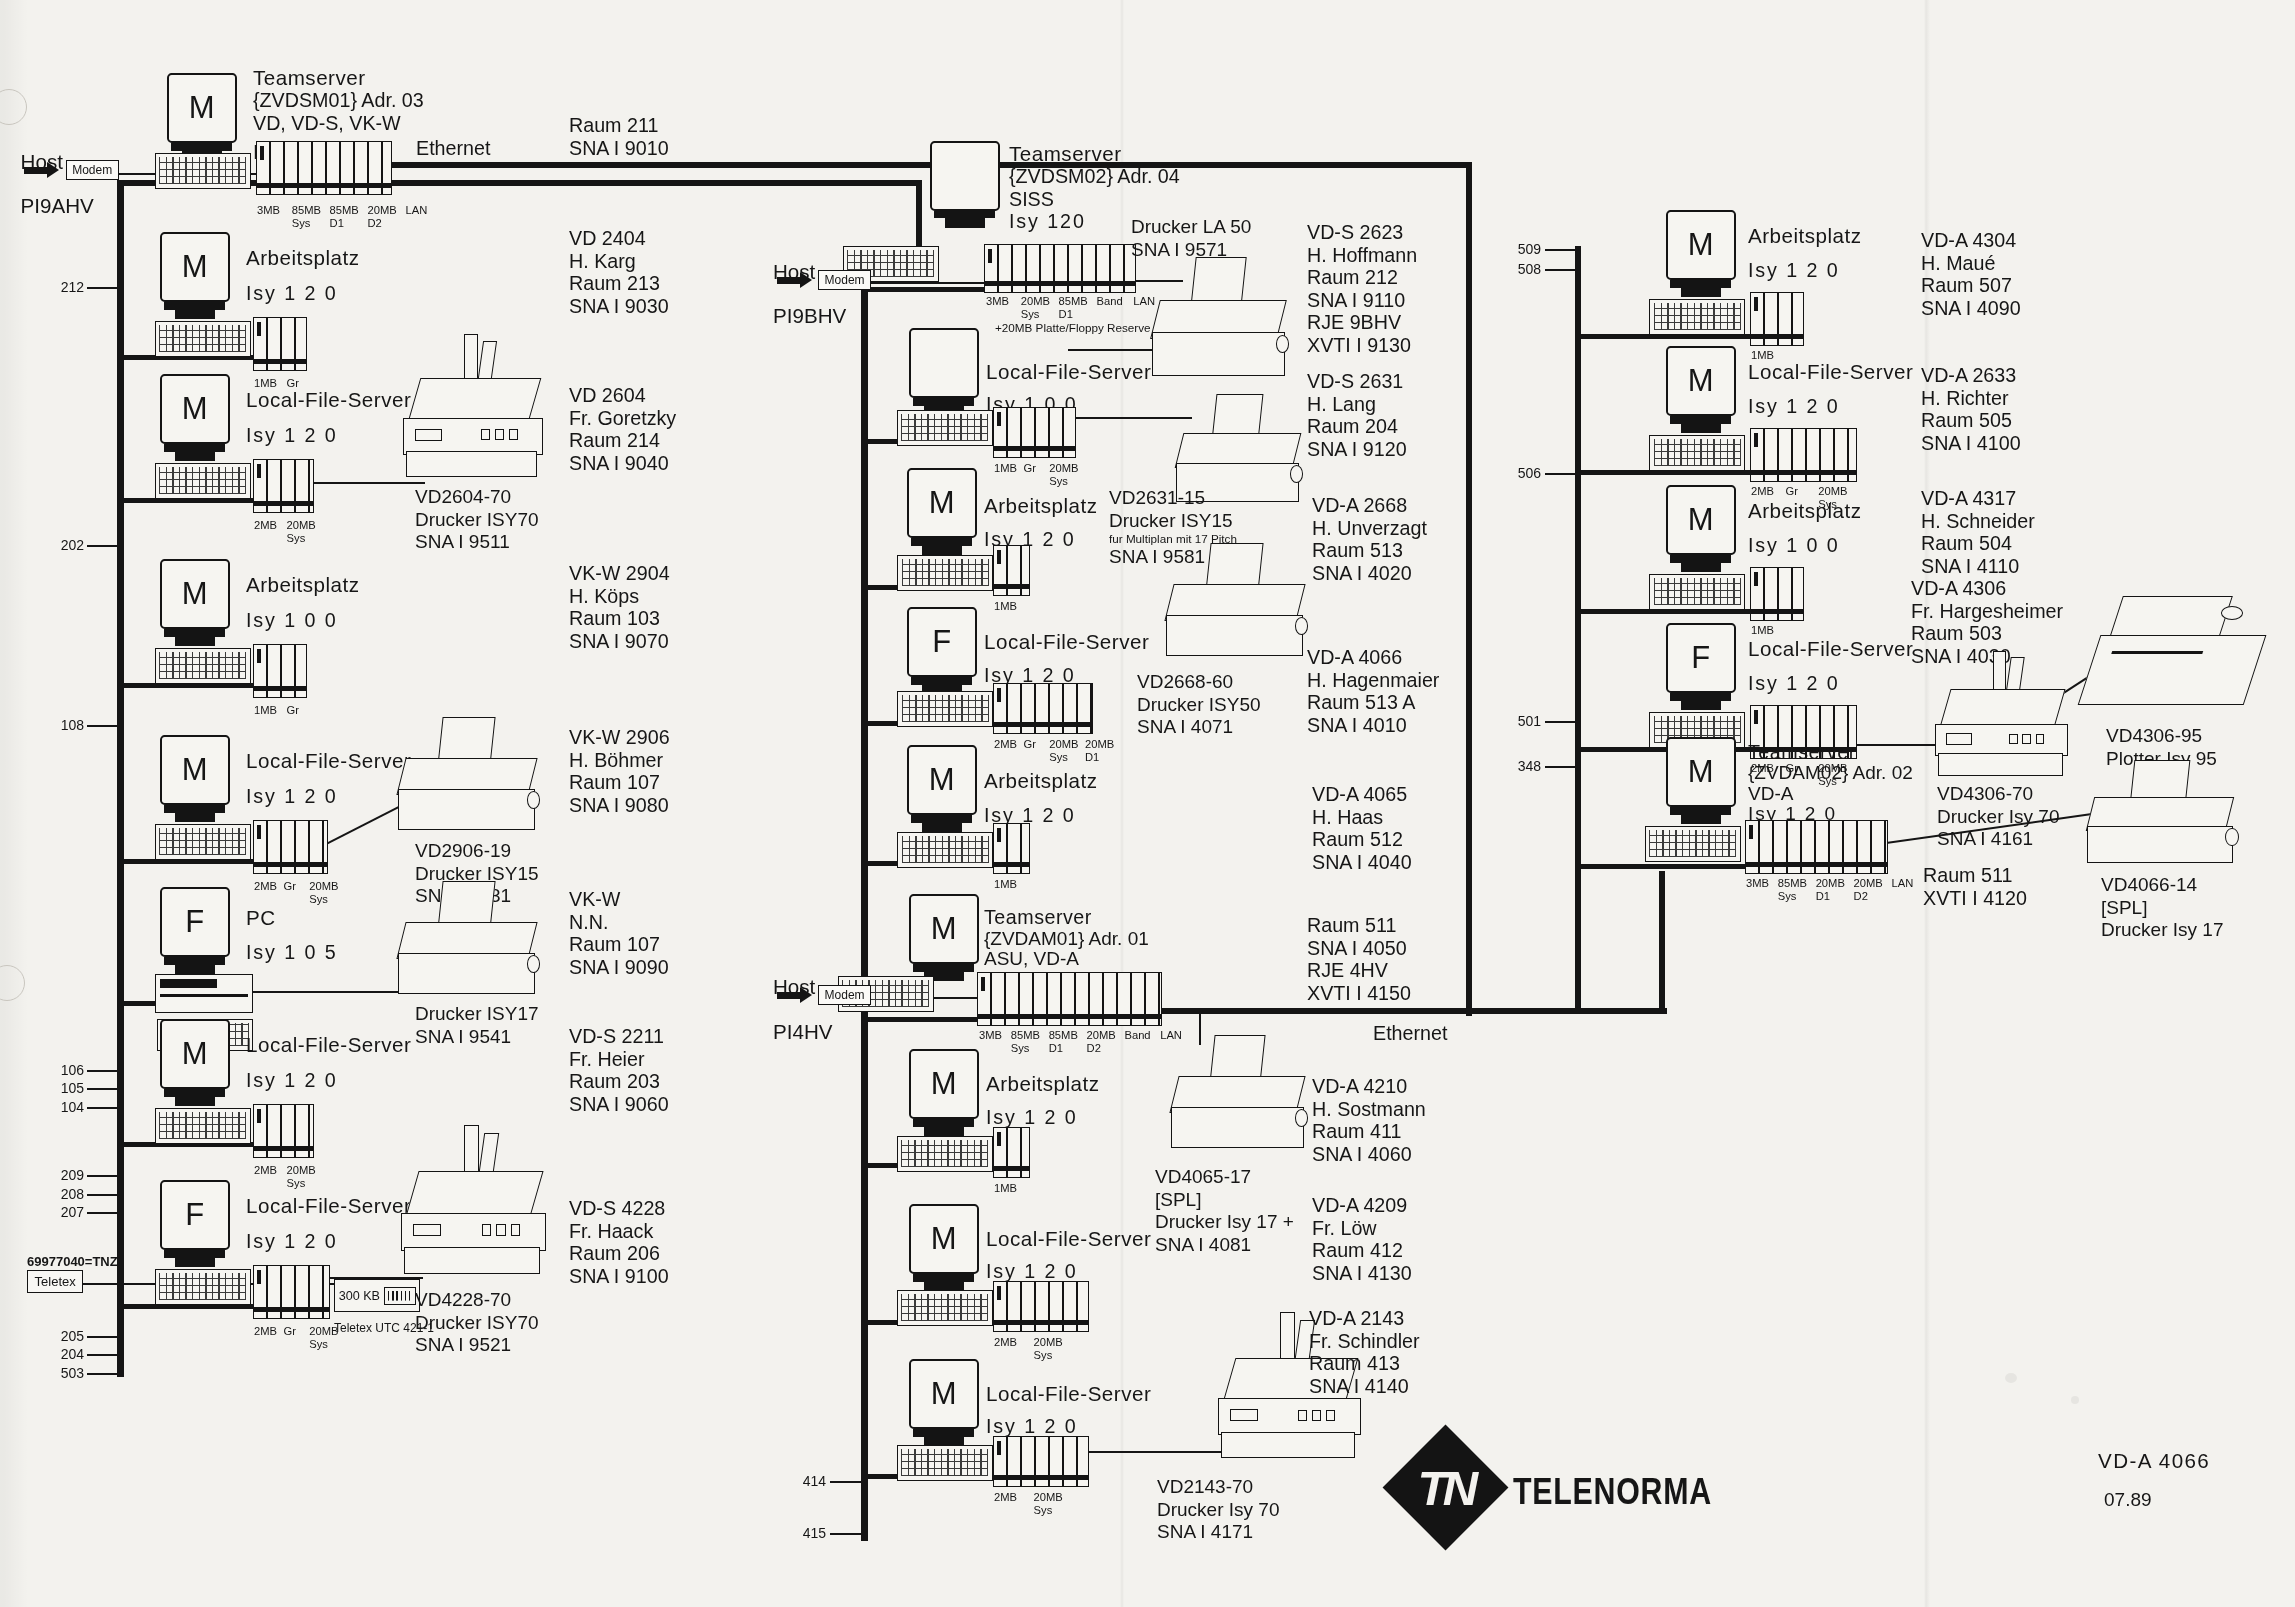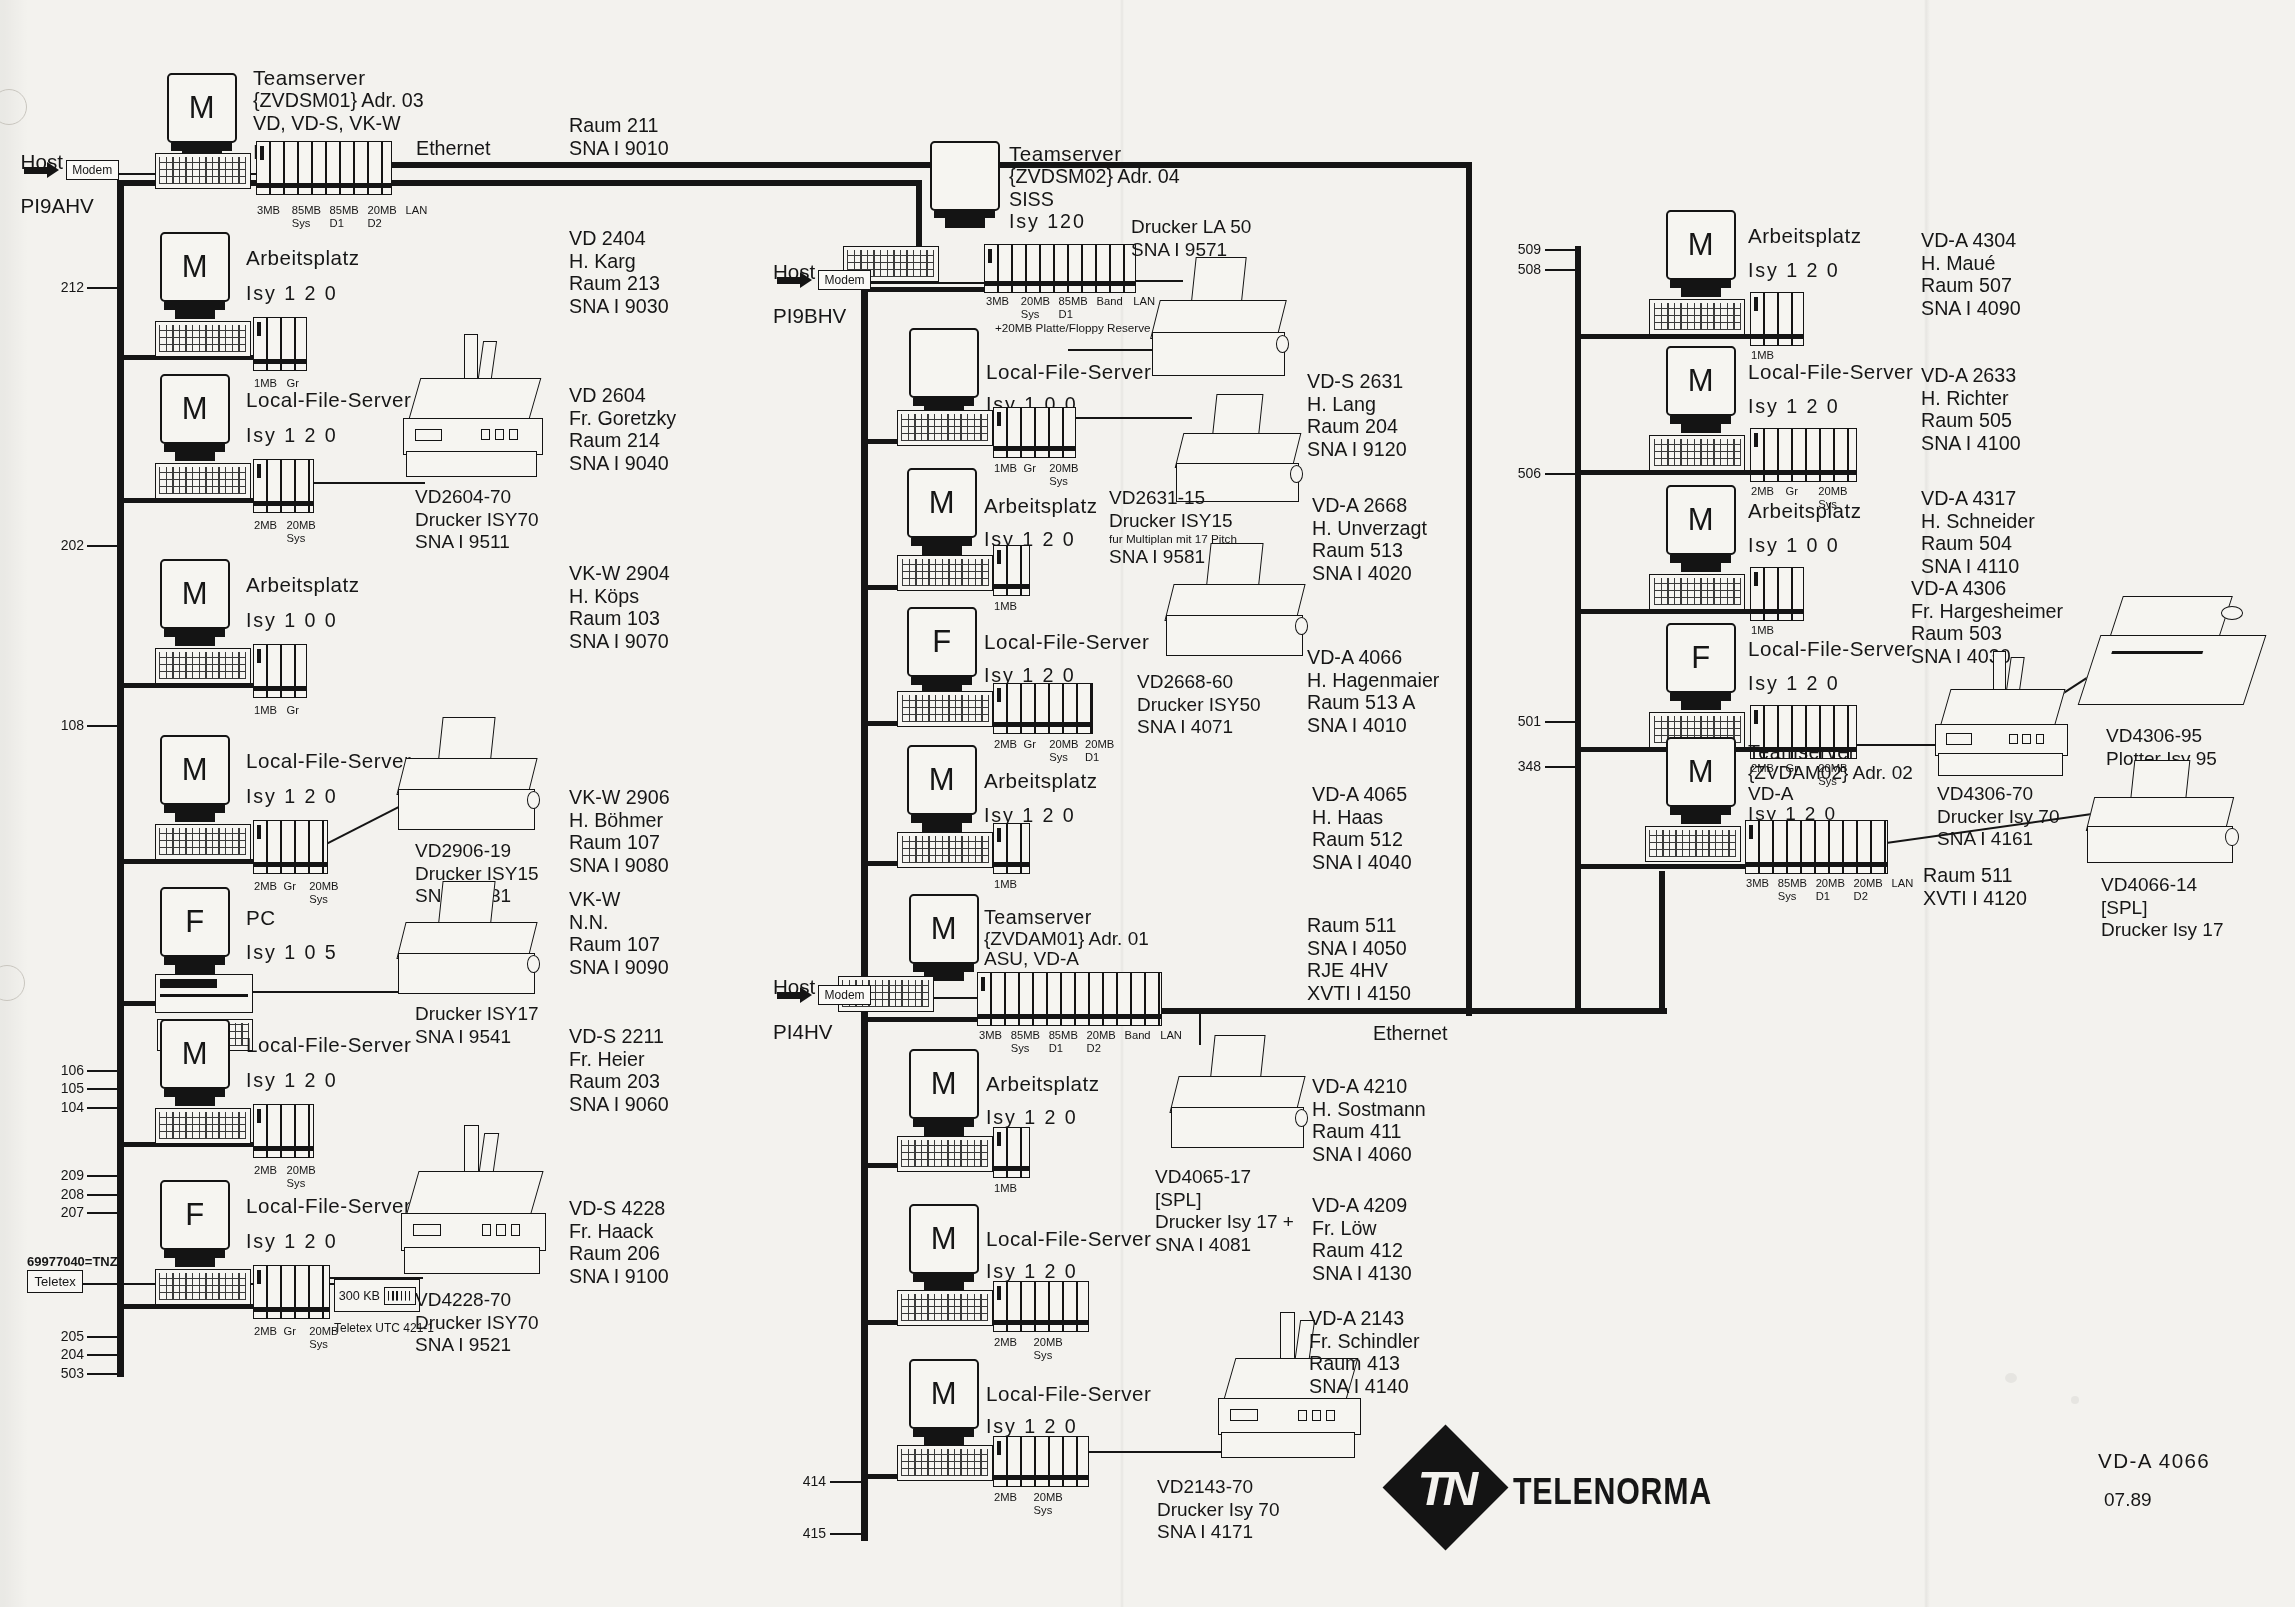--- a/index.html
+++ b/index.html
@@ -332,21 +332,21 @@
     <div class="pp"></div>
       <div class="pt"></div>
       <div class="pb"></div>
       <div class="kn"></div>
   </div>
   <div class="plbl" style="left:415px;top:840px">
     <div>VD2906-19</div>
       <div>Drucker ISY15</div>
       <div>SNA I 9531</div>
   </div>
-  <div class="info" style="left:569px;top:786px">
+  <div class="info" style="left:569px;top:726px">
     <div>VK-W 2906</div>
       <div>H. Böhmer</div>
       <div>Raum 107</div>
       <div>SNA I 9080</div>
   </div>
 
   <div class="cl" style="left:155px;top:885px">
     <div class="mon">
         <div class="scr">
           <span>F</span>
@@ -470,20 +470,28 @@
   </div>
   <div class="plbl" style="left:1131px;top:216px">
     <div>Drucker LA 50</div>
       <div>SNA I 9571</div>
   </div>
   <div class="prn" style="left:1152px;top:272px;width:136px;height:108px">
     <div class="pp"></div>
       <div class="pt"></div>
       <div class="pb"></div>
       <div class="kn"></div>
+  </div>
+  <div class="info" style="left:1307px;top:221px">
+    <div>VD-S 2623</div>
+      <div>H. Hoffmann</div>
+      <div>Raum 212</div>
+    <div>SNA I 9110</div>
+      <div>RJE  9BHV</div>
+      <div>XVTI I 9130</div>
   </div>
 
   <div class="cl" style="left:904px;top:328px">
     <div class="mon" style="top:0">
         <div class="scr">
           <span></span>
         </div>
         <div class="foot"></div>
       </div>
     <div class="lbl" style="left:82px;top:32px">Local-File-Server</div>

